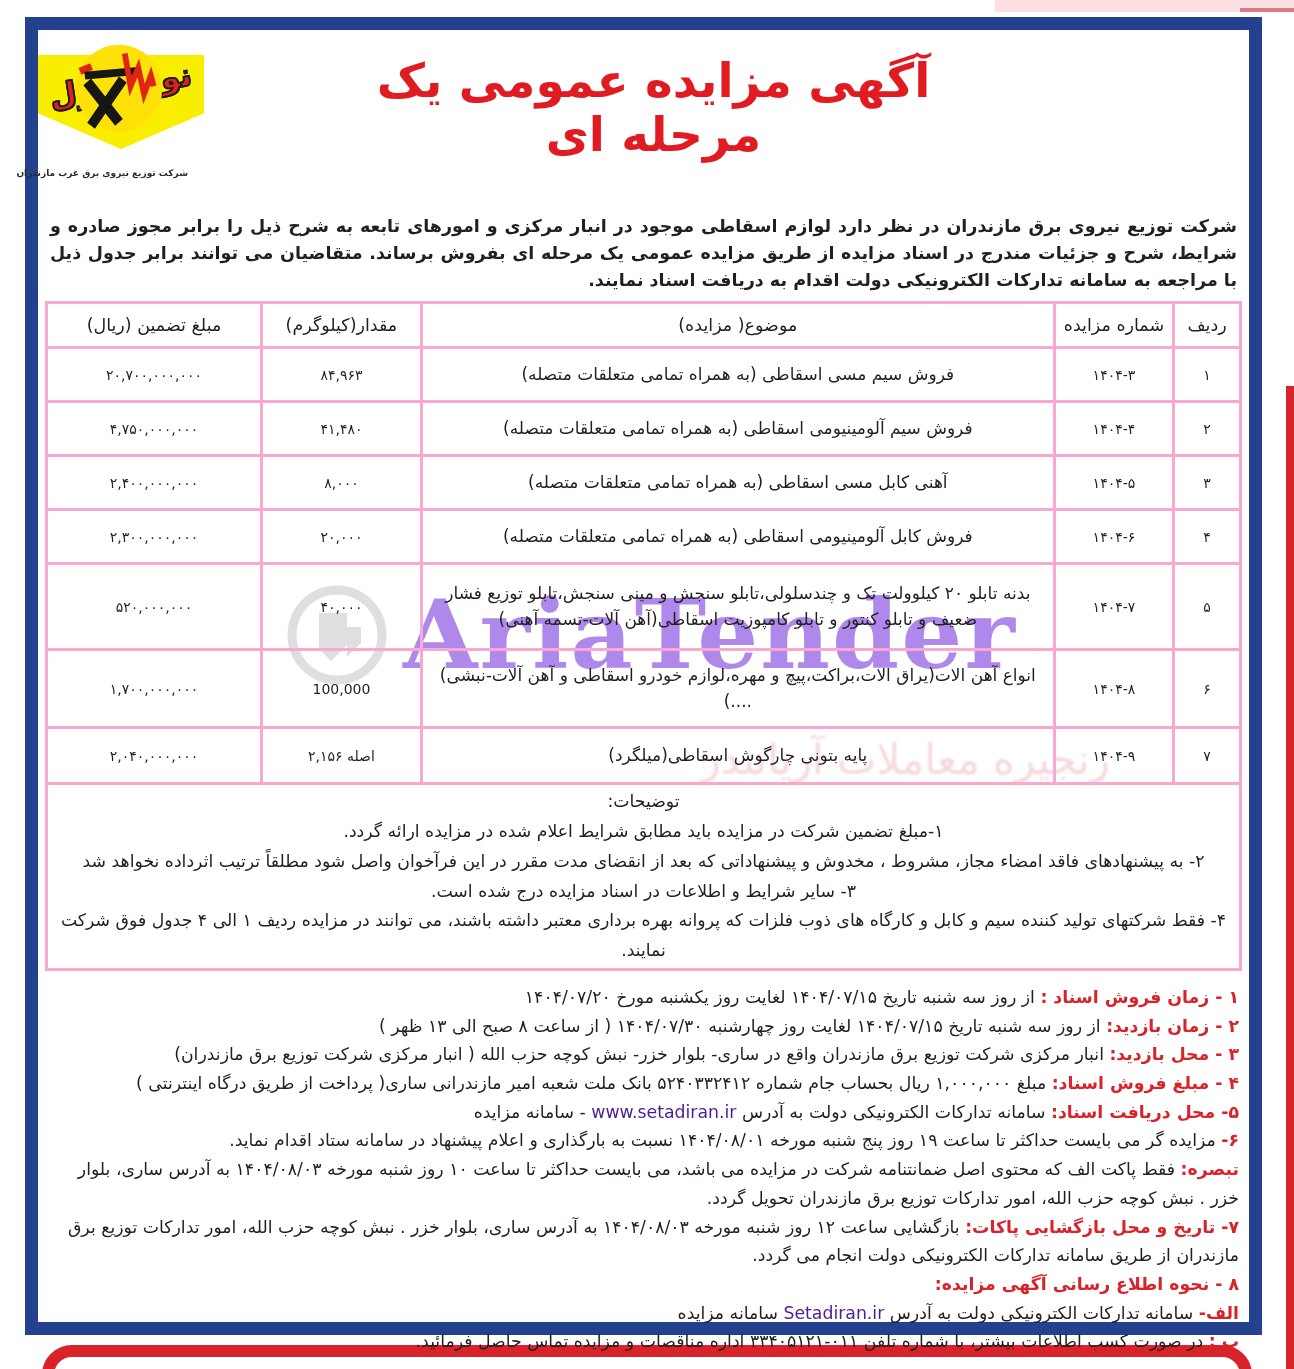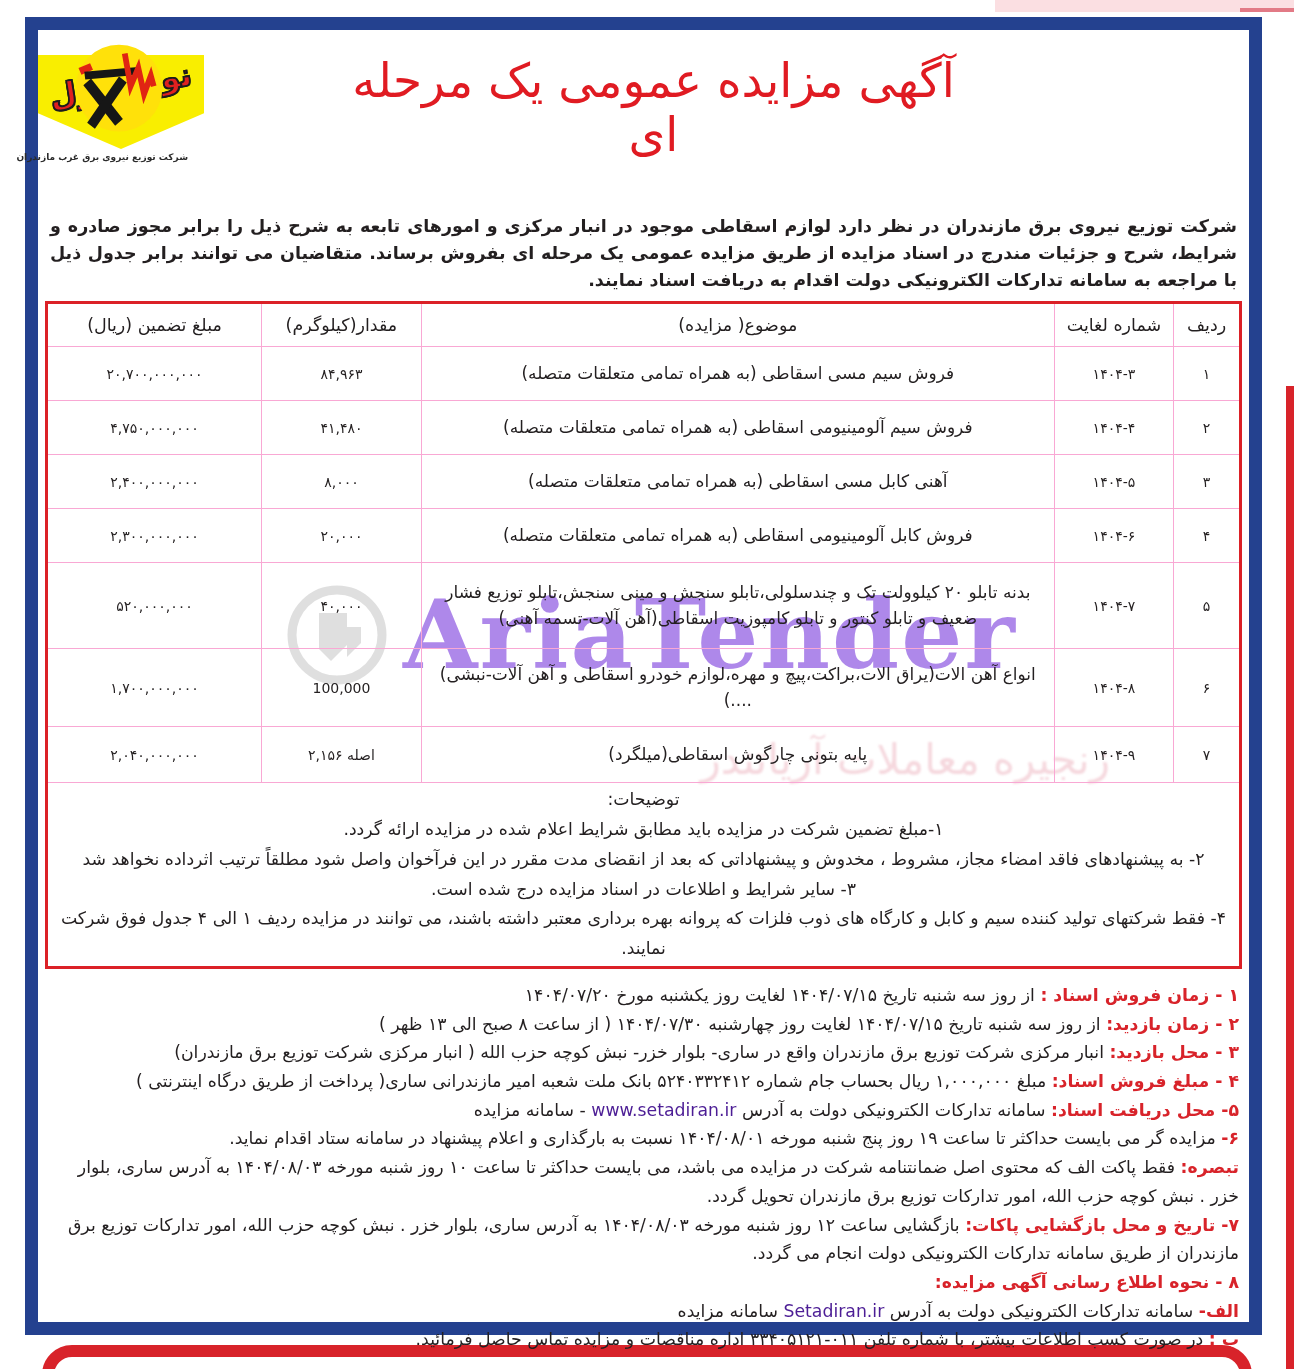--- a/index.html
+++ b/index.html
@@ -25,29 +25,29 @@
   .frame{position:absolute;left:25px;top:17px;width:1237px;height:1318px;box-sizing:border-box;
          border:13px solid #24418f;z-index:1;direction:rtl;}
   .header{position:relative;height:183px;}
   .badge{position:absolute;right:1045px;top:25px;width:166px;height:94px;background:#f9ee00;
          clip-path:polygon(0 0,100% 0,100% 62%,50% 100%,0 62%);display:flex;align-items:flex-start;
          justify-content:center;}
   .badge-text{margin-top:12px;transform:rotate(-9deg);font-size:31px;font-weight:bold;
               color:#e0201f;-webkit-text-stroke:1.6px #1c1c1c;
               text-shadow:1px 1px 0 #1c1c1c,-1px 1px 0 #1c1c1c,1px -1px 0 #1c1c1c,-1px -1px 0 #1c1c1c;}
   .title{position:absolute;right:270px;left:290px;top:24px;text-align:center;font-size:47px;
-         line-height:1.15;font-weight:normal;color:#e01b22;letter-spacing:-1px;}
+         line-height:1.15;font-weight:bold;color:#e01b22;letter-spacing:-1px;}
   .logo{position:absolute;left:12px;top:10px;width:138px;text-align:center;}
-  .logo-caption{font-size:9px;font-weight:bold;color:#2b2b2b;margin-top:2px;white-space:nowrap;}
+  .logo-caption{font-size:9px;font-weight:bold;color:#2b2b2b;margin-top:18px;white-space:nowrap;}
 
   .intro{margin:0 10px;padding:0 2px;font-size:17.5px;line-height:1.55;text-align:justify;font-weight:bold;}
 
   table.auction{width:calc(100% - 14px);margin:7px auto 0;border-collapse:collapse;
                 border:3px solid #db2127;}
-  table.auction td,table.auction th{border:1px solid #f9a8d4;text-align:center;
+  table.auction td,table.auction th{border:3px solid #f9a8d4;text-align:center;
                 vertical-align:middle;padding:2px 4px;font-weight:normal;}
   table.auction th{font-size:17.5px;height:38px;}
   tr.r-std{height:54px;}
   tr.r-tall{height:86px;}
   tr.r-mid{height:78px;}
   tr.r-last{height:56px;}
   .cell-subject{font-size:17px;line-height:1.5;}
   .cell-num{font-size:14px;}
   td.notes-cell{text-align:right;padding:8px 12px 10px;font-size:17.3px;line-height:1.72;}
 
@@ -101,21 +101,21 @@
       <colgroup>
         <col style="width:5.6%">
           <col style="width:10%">
           <col style="width:53%">
         <col style="width:13.4%">
           <col style="width:18%">
       </colgroup>
       <tbody>
           <tr>
         <th>ردیف</th>
-        <th>شماره لغایت</th>
+        <th>شماره مزایده</th>
         <th>موضوع( مزایده)</th>
         <th>مقدار(کیلوگرم)</th>
         <th>مبلغ تضمین (ریال)</th>
       </tr>
       <tr class="r-std">
         <td class="cell-num">۱</td>
         <td class="cell-num" dir="ltr">۱۴۰۴-۳</td>
         <td class="cell-subject">فروش سیم مسی اسقاطی (به همراه تمامی متعلقات متصله)</td>
         <td class="cell-num" dir="ltr">۸۴,۹۶۳</td>
         <td class="cell-num" dir="ltr">۲۰,۷۰۰,۰۰۰,۰۰۰</td>

